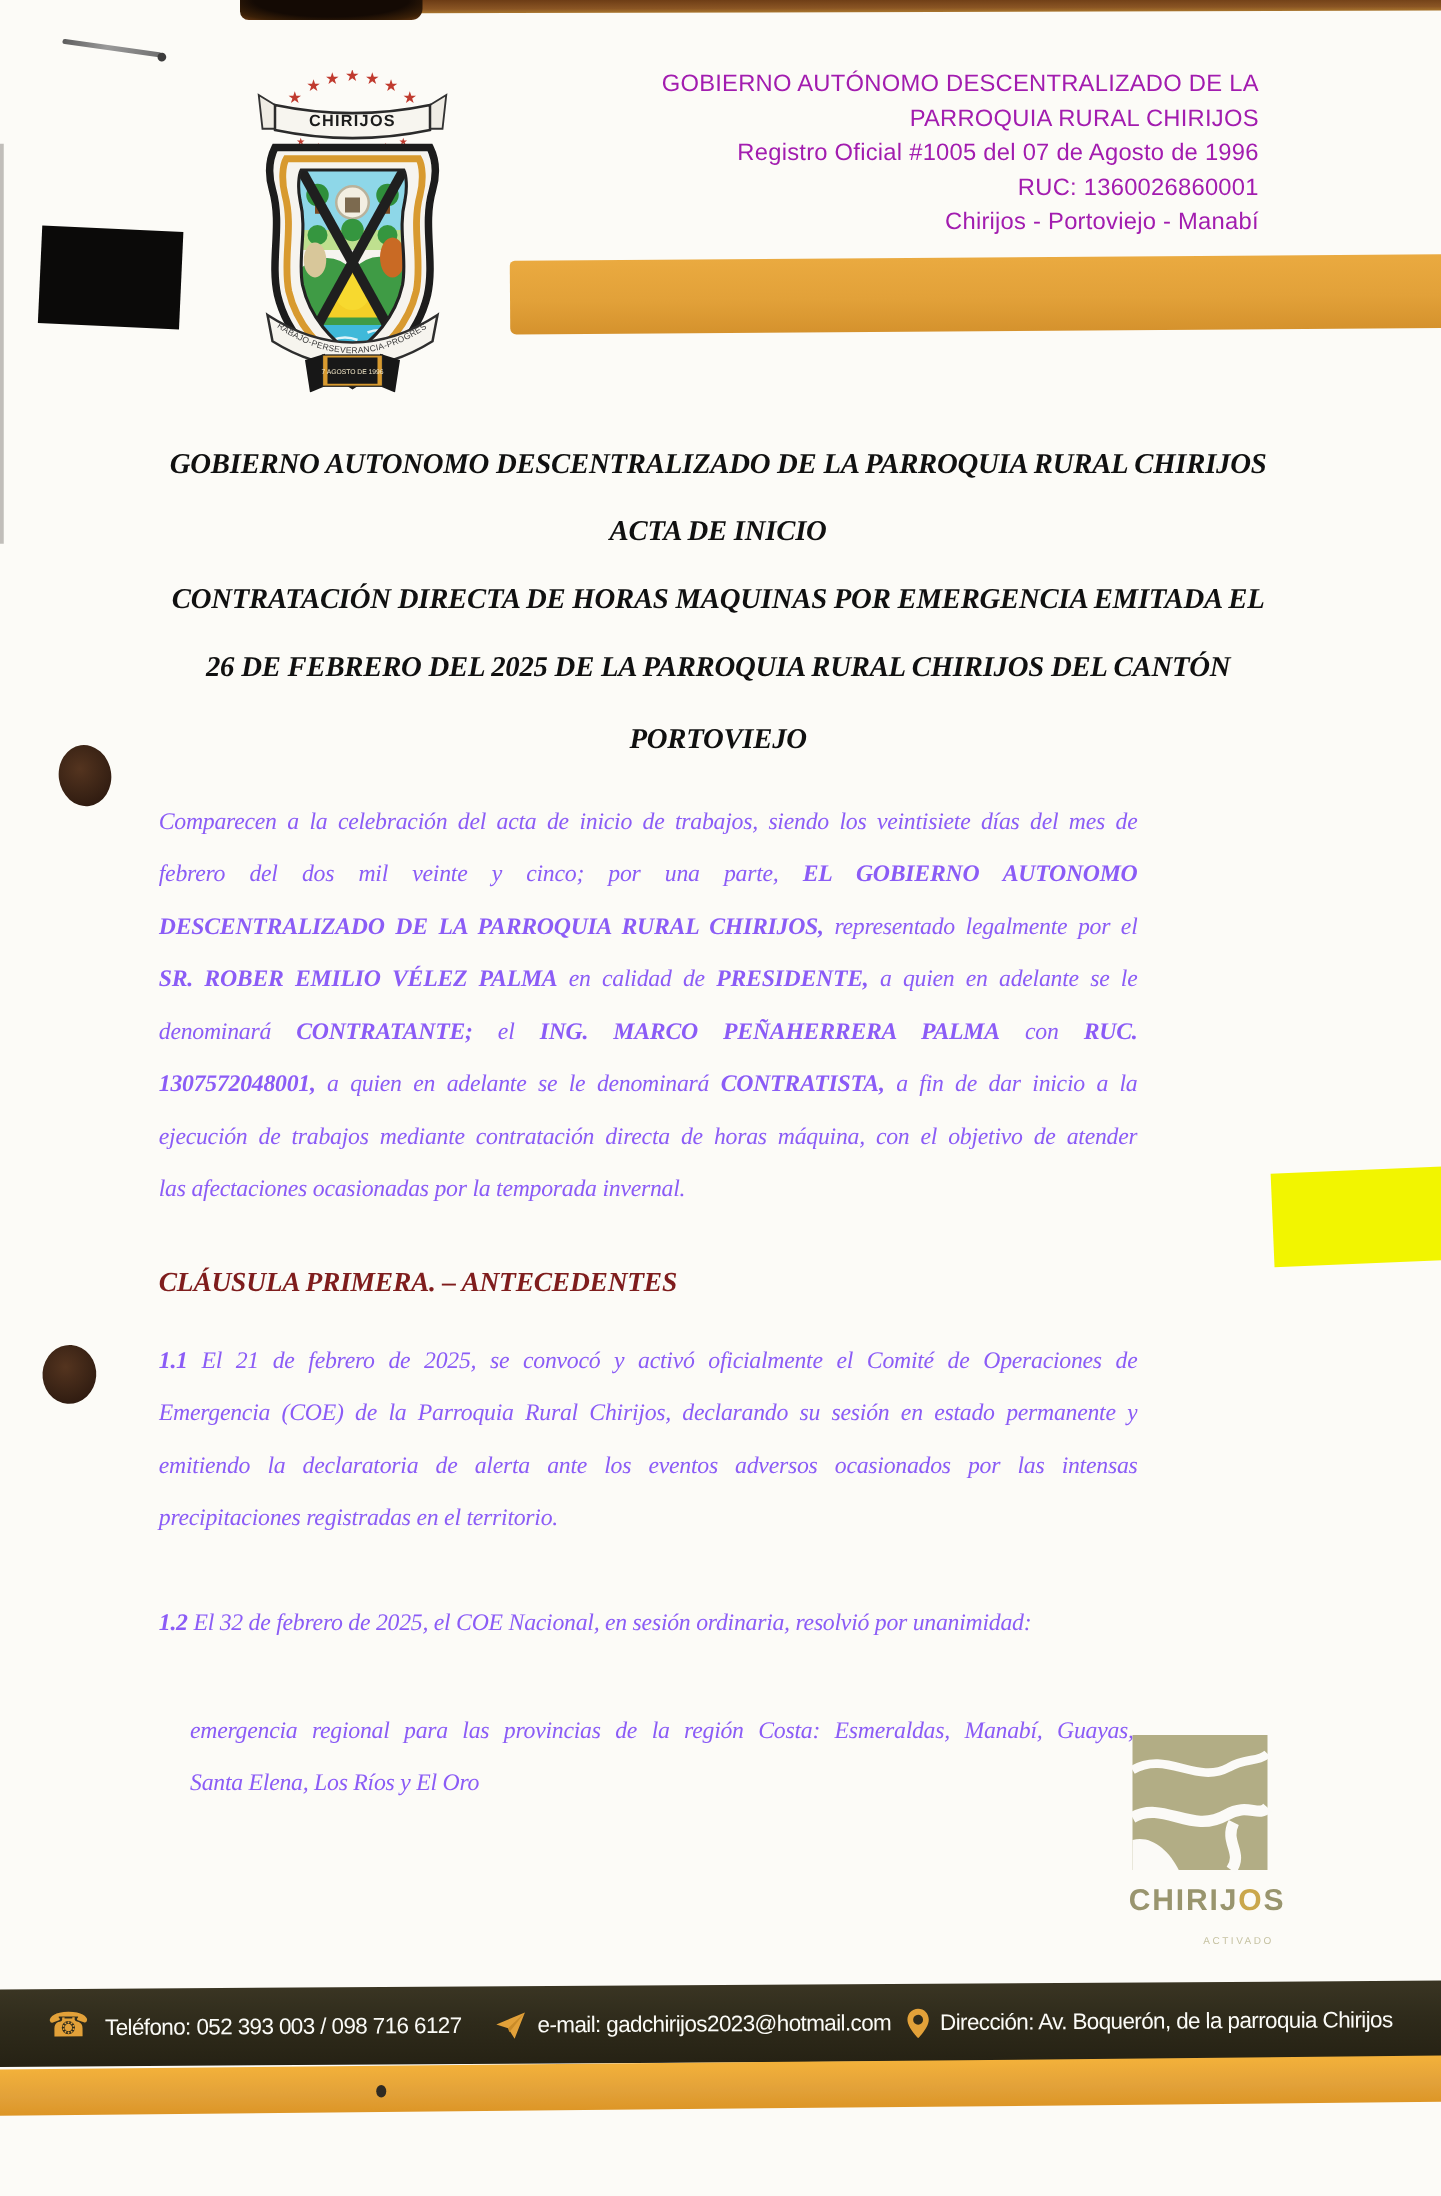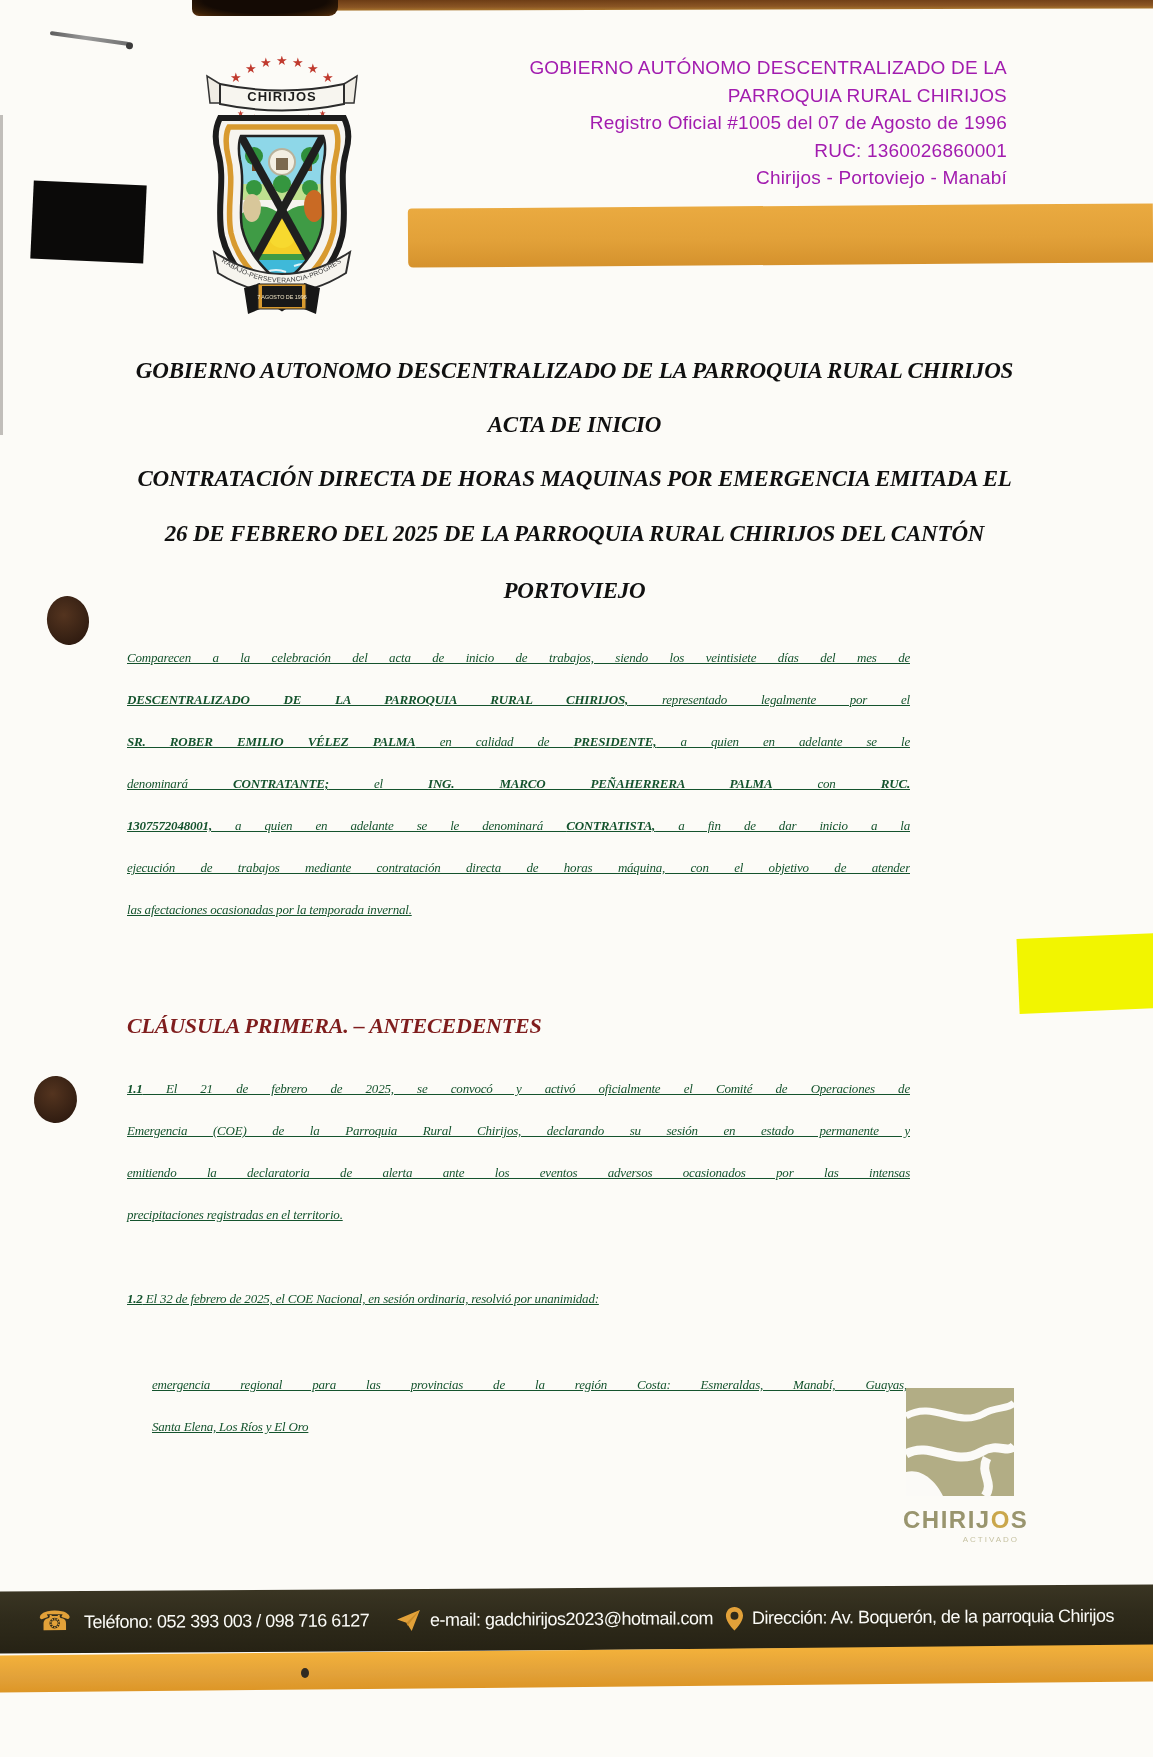--- a/index.html
+++ b/index.html
@@ -34,42 +34,42 @@
 
   
   .crest{position:absolute;left:196px;top:56px;width:172px;height:258px;}
 
   
   .tline{position:absolute;left:112px;width:925px;text-align:center;
     font-size:23px;font-weight:700;font-style:italic;letter-spacing:-.2px;color:#101010;white-space:nowrap;}
   .t1{top:358px}.t2{top:412px}.t3{top:466px}.t4{top:521px}.t5{top:578px}
 
   
-  .para{position:absolute;font-style:italic;font-size:13px;line-height:42px;
-    letter-spacing:-.2px;color:#14532d;text-decoration:underline;}
+  .para{position:absolute;font-style:italic;font-size:19px;line-height:42px;
+    letter-spacing:-.2px;color:#8b5cf6;}
   .para .b{font-weight:700;}
   .line-j{text-align:justify;text-align-last:justify;overflow:hidden;white-space:normal;height:42px;}
   .line-l{text-align:left;height:42px;white-space:nowrap;}
   .intro{left:127px;top:637px;width:783px;}
   .clause-heading{position:absolute;left:127px;top:1013px;font-size:22px;font-weight:700;
     font-style:italic;letter-spacing:-.2px;color:#7f1d1d;white-space:nowrap;}
   .p11{left:127px;top:1068px;width:783px;}
   .p12{left:127px;top:1278px;width:783px;}
   .quote{left:152px;top:1364px;width:755px;}
 
   .highlight{position:absolute;left:1018px;top:936px;width:140px;height:75px;
     background:var(--highlight,#f2f500);transform:rotate(-2.4deg);}
 
   
   .watermark{position:absolute;left:903px;top:1386px;width:120px;}
   .wm-brand{font-family:"Liberation Sans",sans-serif;font-weight:700;font-size:24px;
     letter-spacing:1.5px;color:#8f8a60;margin-top:2px;text-align:center;opacity:.9;}
   .wm-brand .o{color:#c59f3a;}
   .wm-sub{font-family:"Liberation Sans",sans-serif;font-size:8px;letter-spacing:2px;
-    color:#c6c2a2;text-align:right;margin-top:1px;padding-right:4px;}
+    color:#c6c2a2;text-align:right;margin-top:13px;padding-right:4px;}
 
   
   .footer-bar{position:absolute;left:-8px;top:1588px;width:1170px;height:62px;
     background:linear-gradient(180deg,#3a3523 0%,var(--footer-bg,#2f2b1b) 45%,#262214 100%);
     transform:rotate(-.35deg);font-family:"Liberation Sans",sans-serif;color:#fbfbf7;}
   .footer-bar .item{position:absolute;top:0;height:62px;line-height:62px;
     font-size:18px;letter-spacing:-.5px;white-space:nowrap;}
   .f-phone-icon{position:absolute;left:46px;top:0;height:62px;line-height:60px;
     font-family:"DejaVu Sans",sans-serif;font-size:27px;color:var(--gold,#e2a139);}
   .f-tel{left:92px;} .f-email{left:438px;} .f-addr{left:760px;}
@@ -171,20 +171,21 @@
   <div class="gold-band"></div>
 
   <div class="tline t1">GOBIERNO AUTONOMO DESCENTRALIZADO DE LA PARROQUIA RURAL CHIRIJOS</div>
   <div class="tline t2">ACTA DE INICIO</div>
   <div class="tline t3">CONTRATACIÓN DIRECTA DE HORAS MAQUINAS POR EMERGENCIA EMITADA EL</div>
   <div class="tline t4">26 DE FEBRERO DEL 2025 DE LA PARROQUIA RURAL CHIRIJOS DEL CANTÓN</div>
   <div class="tline t5">PORTOVIEJO</div>
 
   <div class="para intro">
       <div class="line-j"><span>Comparecen a la celebración del acta de inicio de trabajos, siendo los veintisiete días del mes de</span></div>
+      <div class="line-j"><span>febrero del dos mil veinte y cinco; por una parte, </span><span class="b">EL GOBIERNO AUTONOMO</span></div>
       <div class="line-j"><span class="b">DESCENTRALIZADO DE LA PARROQUIA RURAL CHIRIJOS,</span><span> representado legalmente por el</span></div>
       <div class="line-j"><span class="b">SR. ROBER EMILIO VÉLEZ PALMA</span><span> en calidad de </span><span class="b">PRESIDENTE,</span><span> a quien en adelante se le</span></div>
       <div class="line-j"><span>denominará </span><span class="b">CONTRATANTE;</span><span> el </span><span class="b">ING. MARCO PEÑAHERRERA PALMA</span><span> con </span><span class="b">RUC.</span></div>
       <div class="line-j"><span class="b">1307572048001,</span><span> a quien en adelante se le denominará </span><span class="b">CONTRATISTA,</span><span> a fin de dar inicio a la</span></div>
       <div class="line-j"><span>ejecución de trabajos mediante contratación directa de horas máquina, con el objetivo de atender</span></div>
       <div class="line-l"><span>las afectaciones ocasionadas por la temporada invernal.</span></div>
     </div>
 
   <div class="clause-heading">CLÁUSULA PRIMERA. – ANTECEDENTES</div>
   <div class="para p11">

